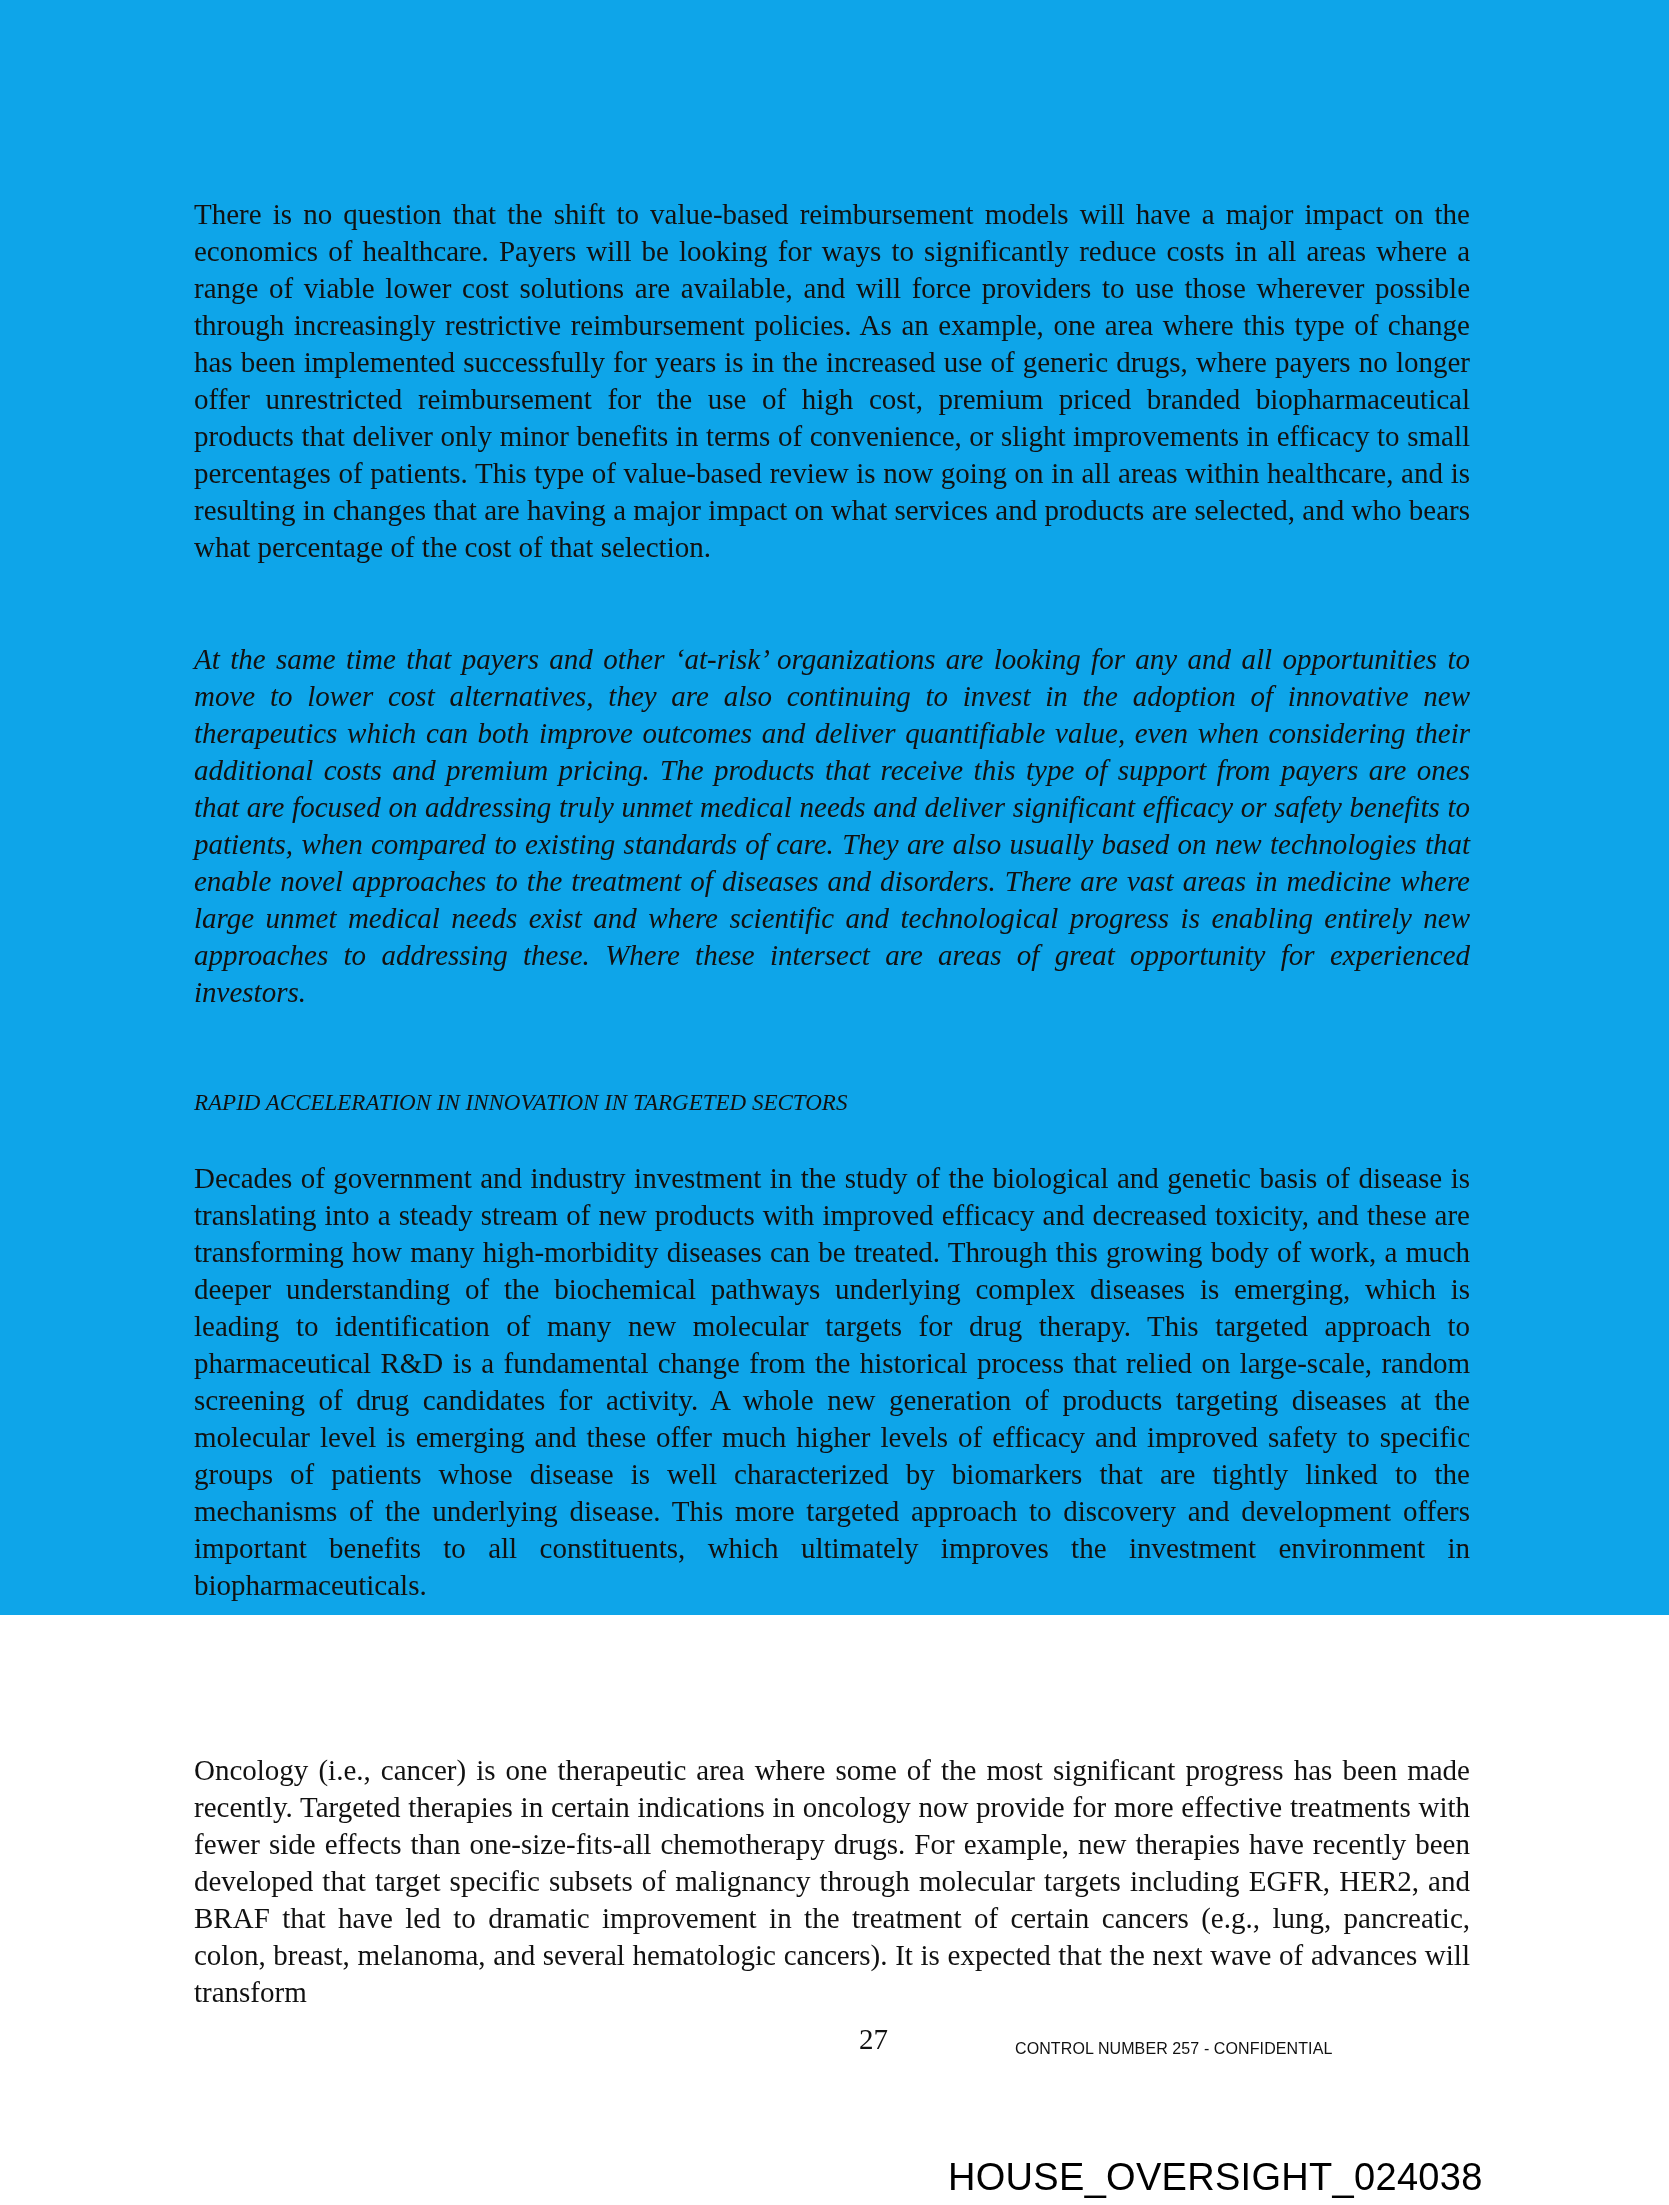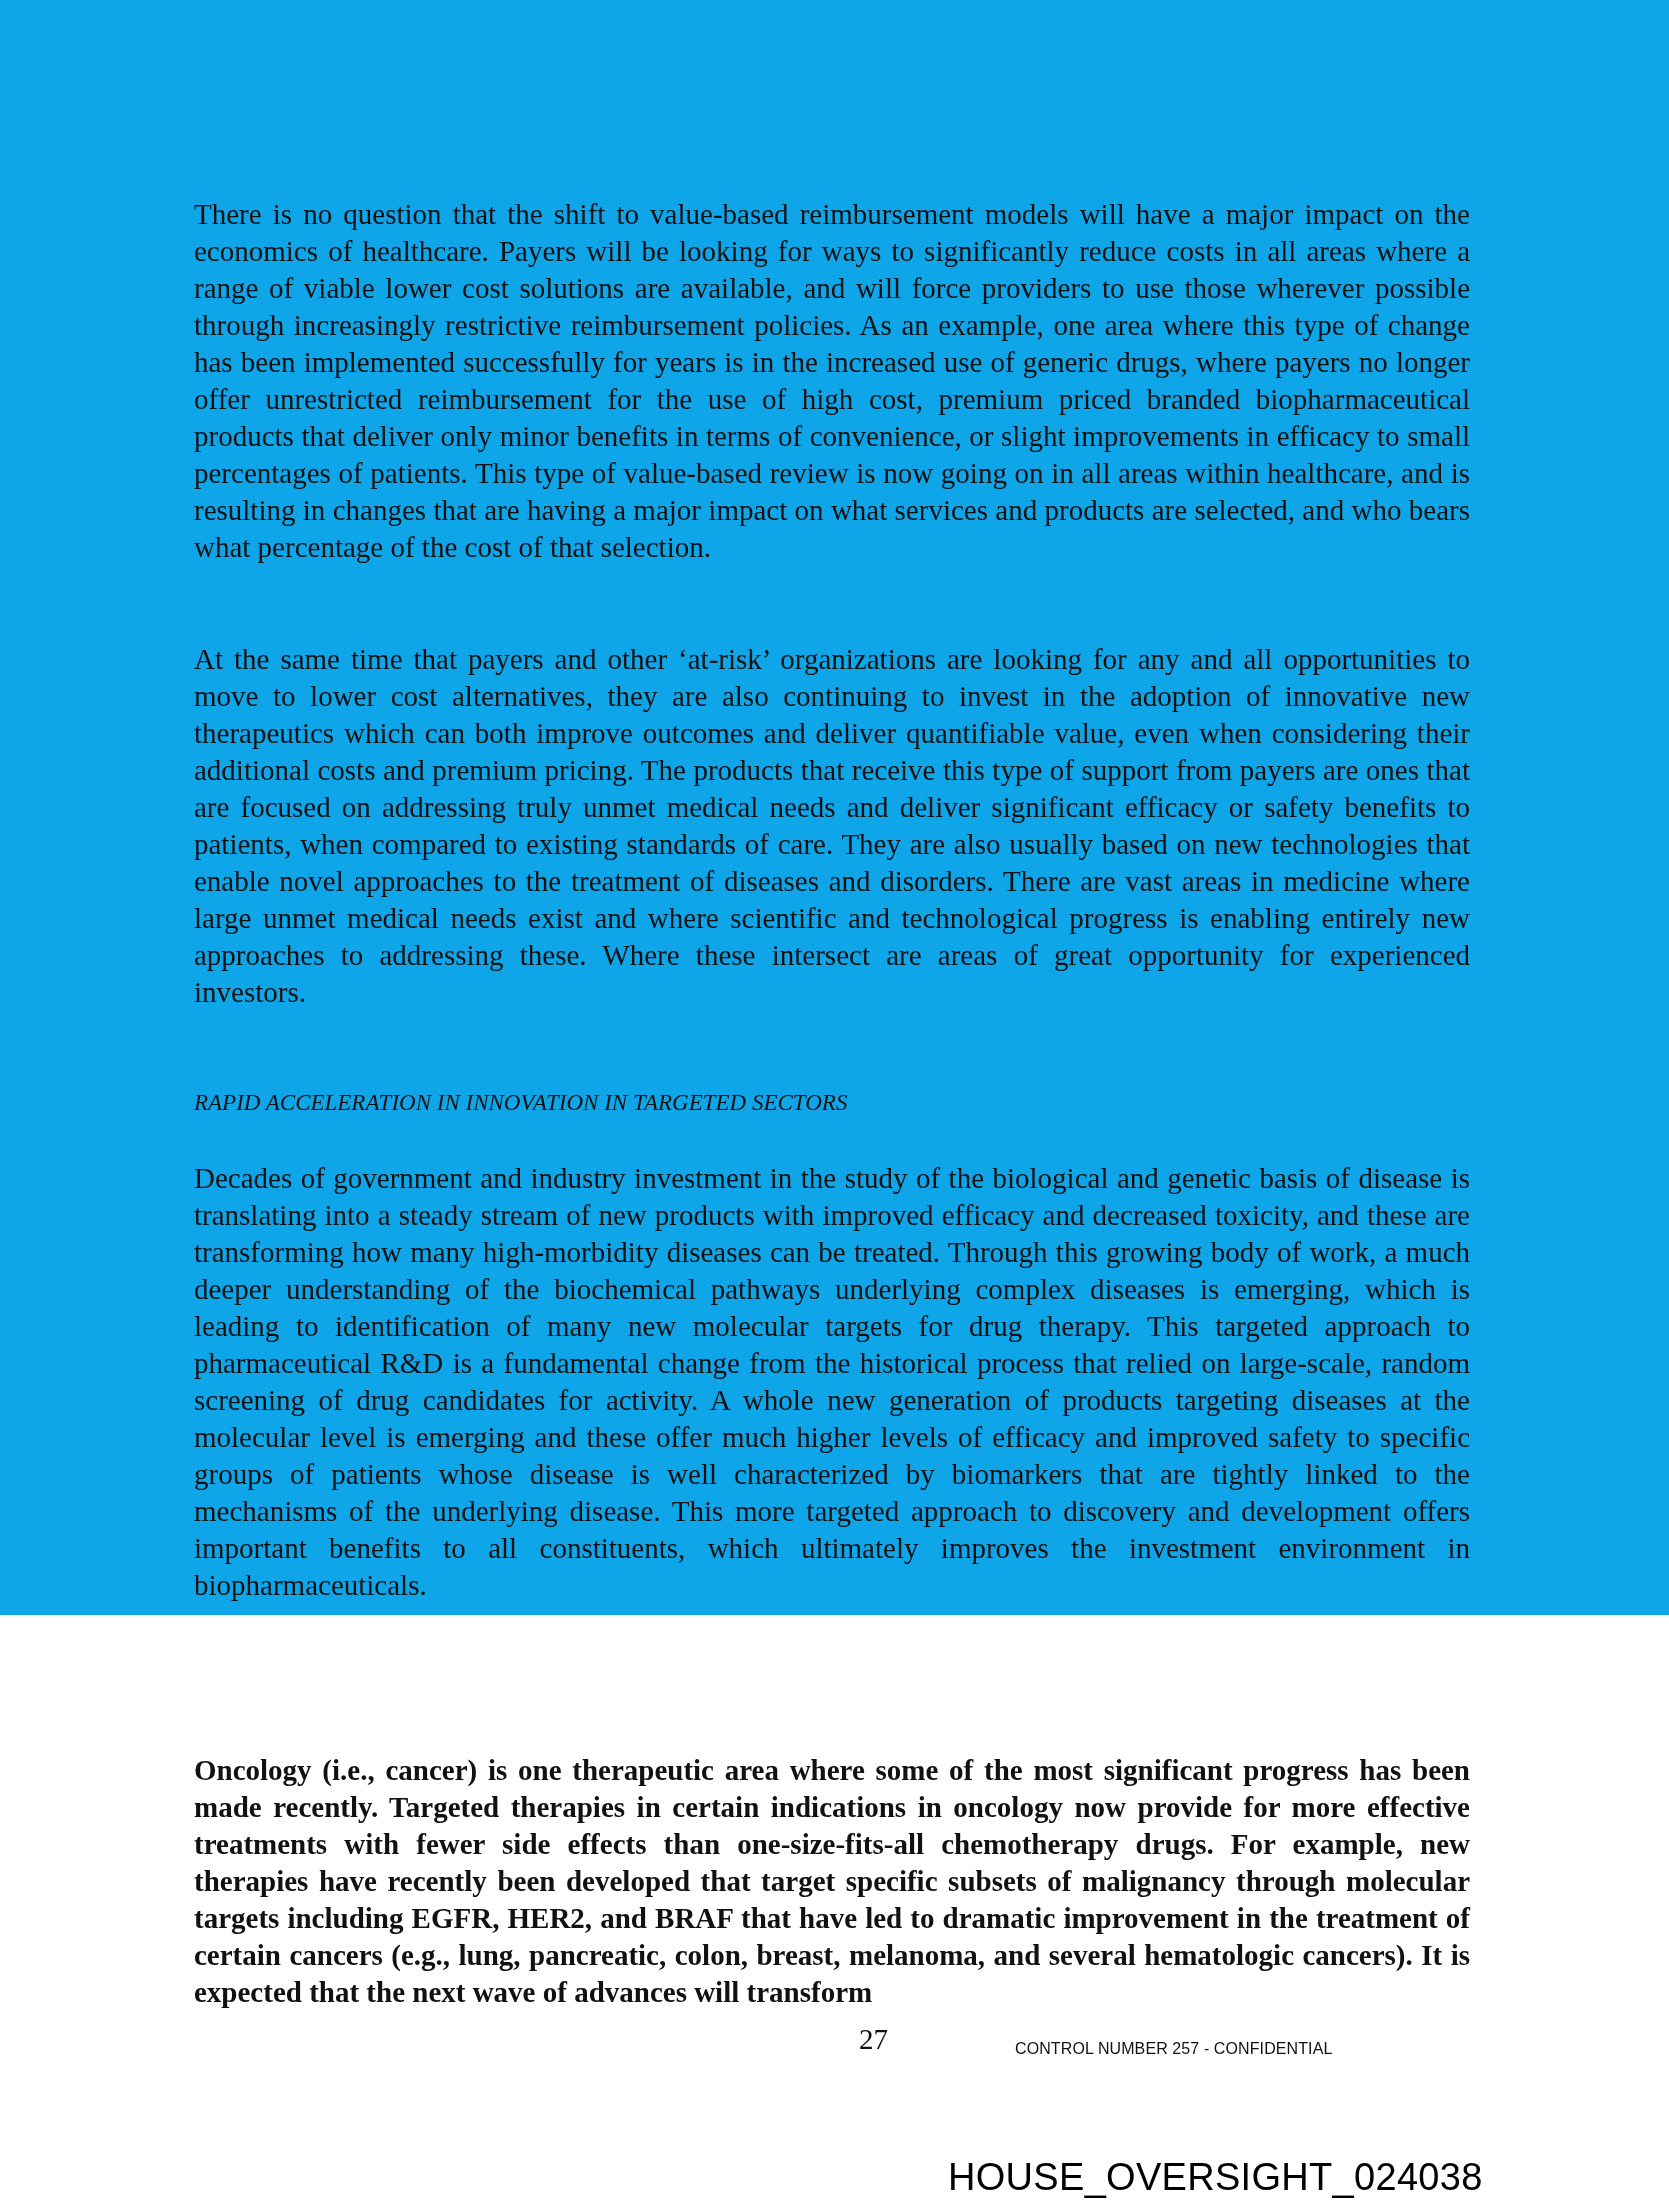--- a/index.html
+++ b/index.html
@@ -10,29 +10,29 @@
   }
   .body-text {
     position: absolute; left: 194px; width: 1276px;
     font-family: "Liberation Serif", "DejaVu Serif", serif;
     font-size: 29px; line-height: 37px;
     text-align: justify; text-align-last: left;
     color: #111111;
   }
   .para { margin: 0; }
   .p1 { top: 196px; }
-  .p2 { top: 641px; }
+  .p2 { top: 641px; font-style: italic; }
   .section-heading {
     position: absolute; left: 194px; top: 1084px; width: 1276px;
     font-family: "Liberation Serif", "DejaVu Serif", serif;
     font-style: italic; font-size: 23px; line-height: 37px; color: #111111;
   }
   .sub-block { top: 1160px; }
   .sub-heading { font-weight: bold; display: block; }
-  .p4 { top: 1752px; font-weight: bold; }
+  .p4 { top: 1752px; }
   .page-number {
     position: absolute; left: 826px; top: 2023px;
     font-family: "Liberation Serif", "DejaVu Serif", serif;
     font-size: 29px; color: #111111; margin-left: 33px;
   }
   .control-number {
     position: absolute; left: 1015px; top: 2040px;
     font-family: "Liberation Sans", "DejaVu Sans", sans-serif;
     font-size: 16px; letter-spacing: 0.1px; color: #111111;
   }

